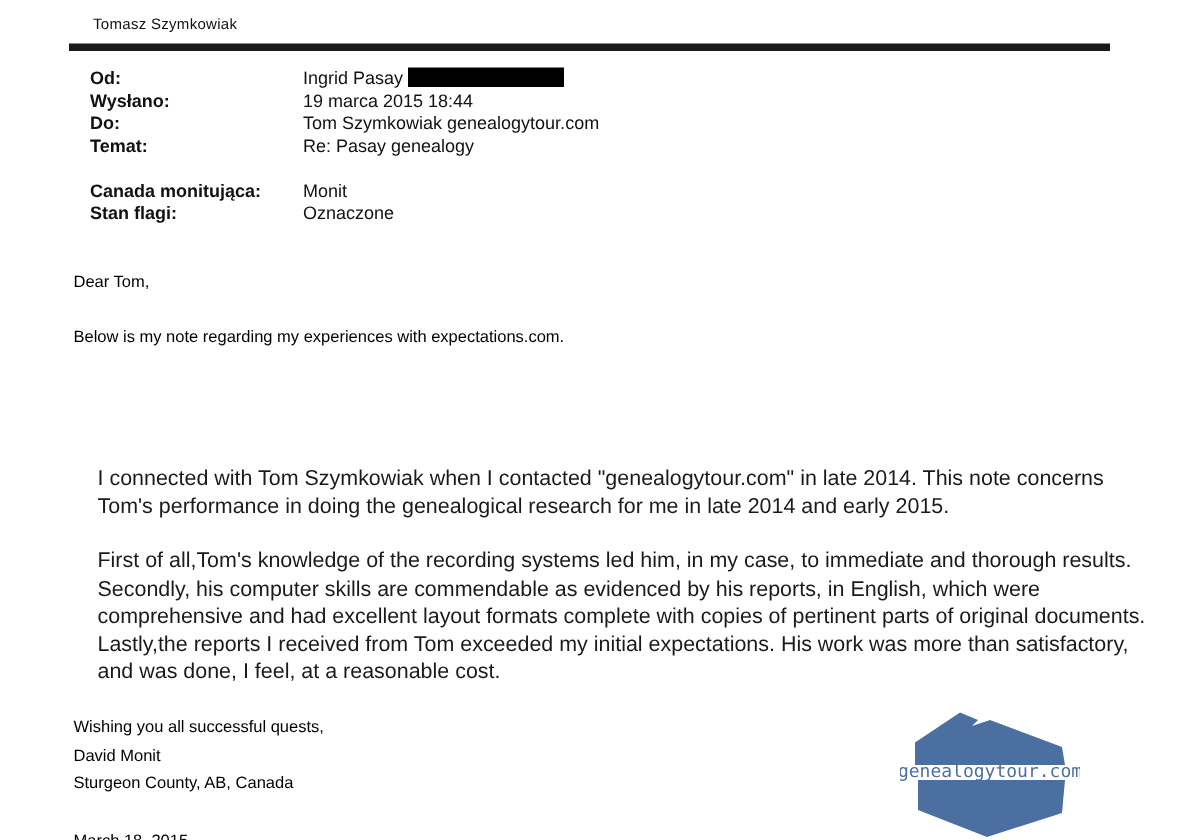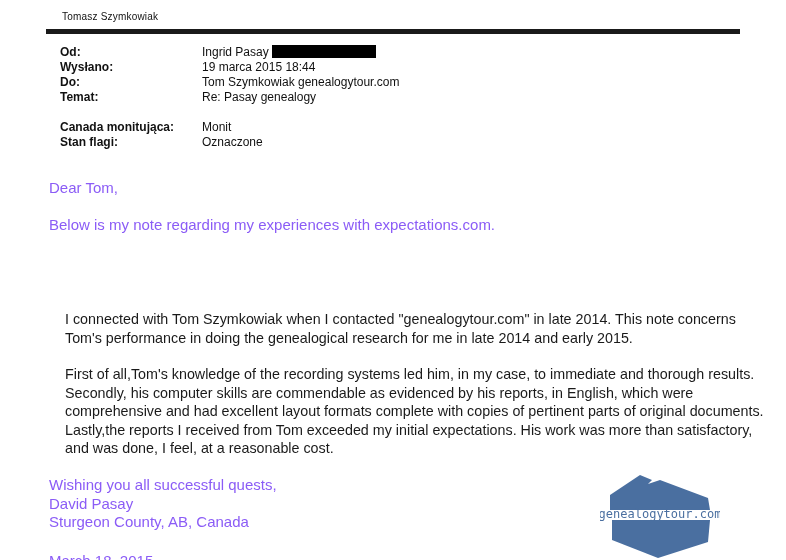--- a/index.html
+++ b/index.html
@@ -3,21 +3,21 @@
 <meta charset="utf-8">
 <style>
   html, body { margin:0; padding:0; background:#ffffff; }
   body { width:786px; height:560px; position:relative; overflow:hidden; font-family:"Liberation Sans", sans-serif; color:#111; }
   .sender-name { position:absolute; left:62px; top:11px; font-size:10px; font-weight:normal; letter-spacing:0.2px; }
   .rule { position:absolute; left:46px; top:29px; width:694px; height:5px; background:#1a1a1a; }
   .hdr { position:absolute; left:48px; font-size:12px; line-height:15px; }
   .hdr .lbl { position:absolute; left:0; font-weight:bold; white-space:nowrap;margin-left:12px; }
   .hdr .val { position:absolute; left:154px; white-space:nowrap; }
   .redact { display:inline-block; width:104px; height:13px; background:#000; vertical-align:-2px; margin-left:3px; }
-  .body-text { position:absolute; left:49px; font-size:15px; line-height:18.6px; color:#8b5cf6; }
+  .body-text { position:absolute; left:49px; font-size:11px; line-height:18.6px; color:#000000; }
   .para { position:absolute; left:49px; width:700px; font-size:14.3px; line-height:18.6px; color:#1a1a1a;margin-left:16px; }
   .logo { position:absolute; left:600px; top:470px; width:120px; height:90px; }
 </style>
 </head>
 <body>
 
 <div class="sender-name">Tomasz Szymkowiak</div>
 <div class="rule"></div>
 
 <div class="hdr" style="top:45px;">
@@ -45,21 +45,21 @@
   <span class="val">Oznaczone</span>
 </div>
 
 <div class="body-text" style="top:179px;">Dear Tom,</div>
 <div class="body-text" style="top:216px;">Below is my note regarding my experiences with expectations.com.</div>
 
 <div class="para" style="top:310px;">I connected with Tom Szymkowiak  when I contacted "genealogytour.com" in late 2014. This  note concerns Tom's performance in  doing the genealogical research for me in late 2014 and early 2015.</div>
 <div class="para" style="top:365px;">First of all,Tom's knowledge of the recording systems led him, in my case, to immediate and thorough results. Secondly, his computer skills are commendable as evidenced by his reports, in English, which were comprehensive and had excellent layout formats complete with copies of pertinent parts of original documents. Lastly,the reports I received from Tom exceeded my initial expectations. His work was more than satisfactory, and was done, I feel, at a reasonable cost.</div>
 
 <div class="body-text" style="top:476px;">Wishing you all successful quests,</div>
-<div class="body-text" style="top:495px;">David Pasay</div>
+<div class="body-text" style="top:495px;">David Monit</div>
 <div class="body-text" style="top:513px;">Sturgeon County, AB, Canada</div>
 <div class="body-text" style="top:532px;margin-top:20px;">March 18, 2015</div>
 
 <div class="logo">
   <svg width="120" height="90" viewBox="0 0 120 90">
     <polygon points="40,5 52,10 48,14 60,10 108,28 110,40 10,40 10,25" fill="#4a6fa0"></polygon>
     <polygon points="12,50 110,50 108,72 58,88 12,70" fill="#4a6fa0"></polygon>
     <text x="60" y="48" text-anchor="middle" font-family="'DejaVu Sans Mono', monospace" font-size="12" fill="#4a6fa0">genealogytour.com</text>
   </svg>
 </div>

